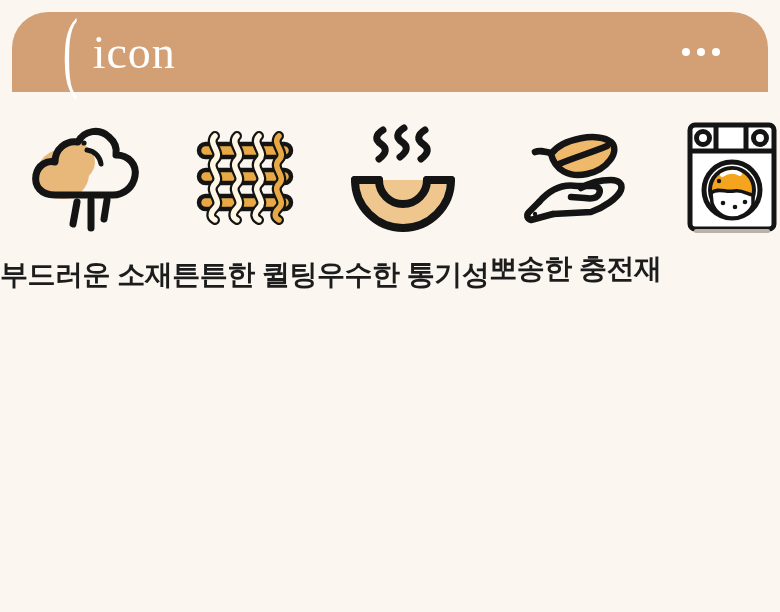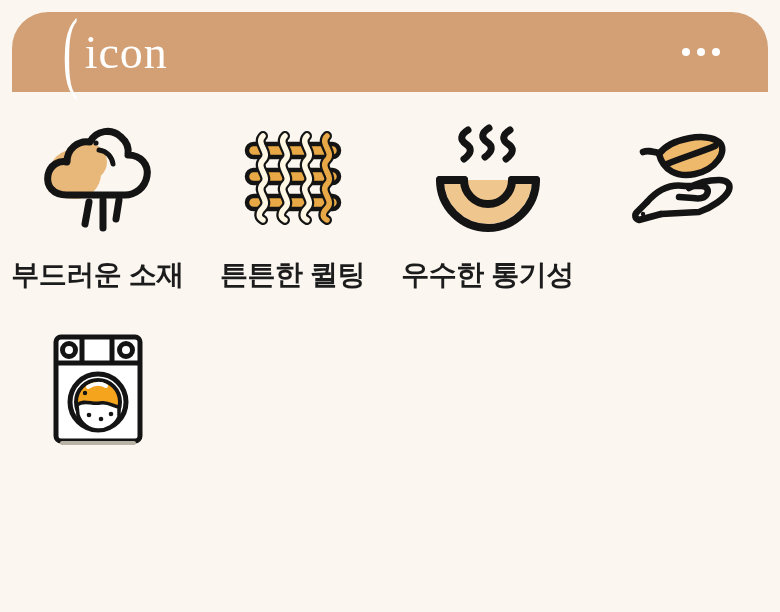--- a/index.html
+++ b/index.html
@@ -54,20 +54,21 @@
     top: -2px;
   }
   .header-title {
     color: #FFFFFF;
     font-family: "Liberation Serif", serif;
     font-size: 46px;
     line-height: 1;
     letter-spacing: 1px;
     position: relative;
     top: 1px;
+    margin-left: 8px;
   }
   .header-more {
     position: absolute;
     right: 48px;
     top: 50%;
     transform: translateY(-50%);
     display: flex;
     gap: 7px;
     align-items: center;
   }
@@ -78,21 +79,21 @@
     background: #FFFFFF;
   }
 
   
   .grid {
     position: absolute;
     left: 0;
     top: 104px;
     width: 780px;
     display: grid;
-    grid-template-columns: repeat(4, 1fr);
+    grid-template-columns: repeat(5, 1fr);
     grid-template-rows: 212px 212px;
   }
   .cell {
     display: flex;
     flex-direction: column;
     align-items: center;
     justify-content: flex-start;
     padding-top: 10px;
     box-sizing: border-box;
   }
@@ -209,20 +210,21 @@
             <path d="M44 27 C36 25 32 24 28 26"></path>
             <path d="M52 38 C66 32 86 26 100 20"></path>
 
             <path d="M32 76 C44 62 58 58 70 60 L86 60 C92 60 94 64 92 68 C90 72 84 73 78 72 L64 71"></path>
             <path d="M74 62 C84 56 94 54 104 54 C112 54 116 58 114 64 C111 72 96 82 84 86 L46 88"></path>
             <path d="M32 76 L22 86 C19 89 20 93 24 94 L46 88"></path>
             <circle cx="28" cy="88" r="2.2" fill="#141414" stroke="none"></circle>
           </g>
         </svg>
       </div>
+      <div class="cell-label">뽀송한 충전재</div>
     </div>
 
 
     <div class="cell row2">
       <div class="icon-box">
         <svg width="100" height="118" viewBox="0 0 100 118">
           <rect x="8" y="6" width="84" height="104" rx="5" fill="#FFFFFF" stroke="#141414" stroke-width="5"></rect>
           <line x1="8" y1="32" x2="92" y2="32" stroke="#141414" stroke-width="5"></line>
           <line x1="34" y1="6" x2="34" y2="32" stroke="#141414" stroke-width="5"></line>
           <line x1="64" y1="6" x2="64" y2="32" stroke="#141414" stroke-width="5"></line>

